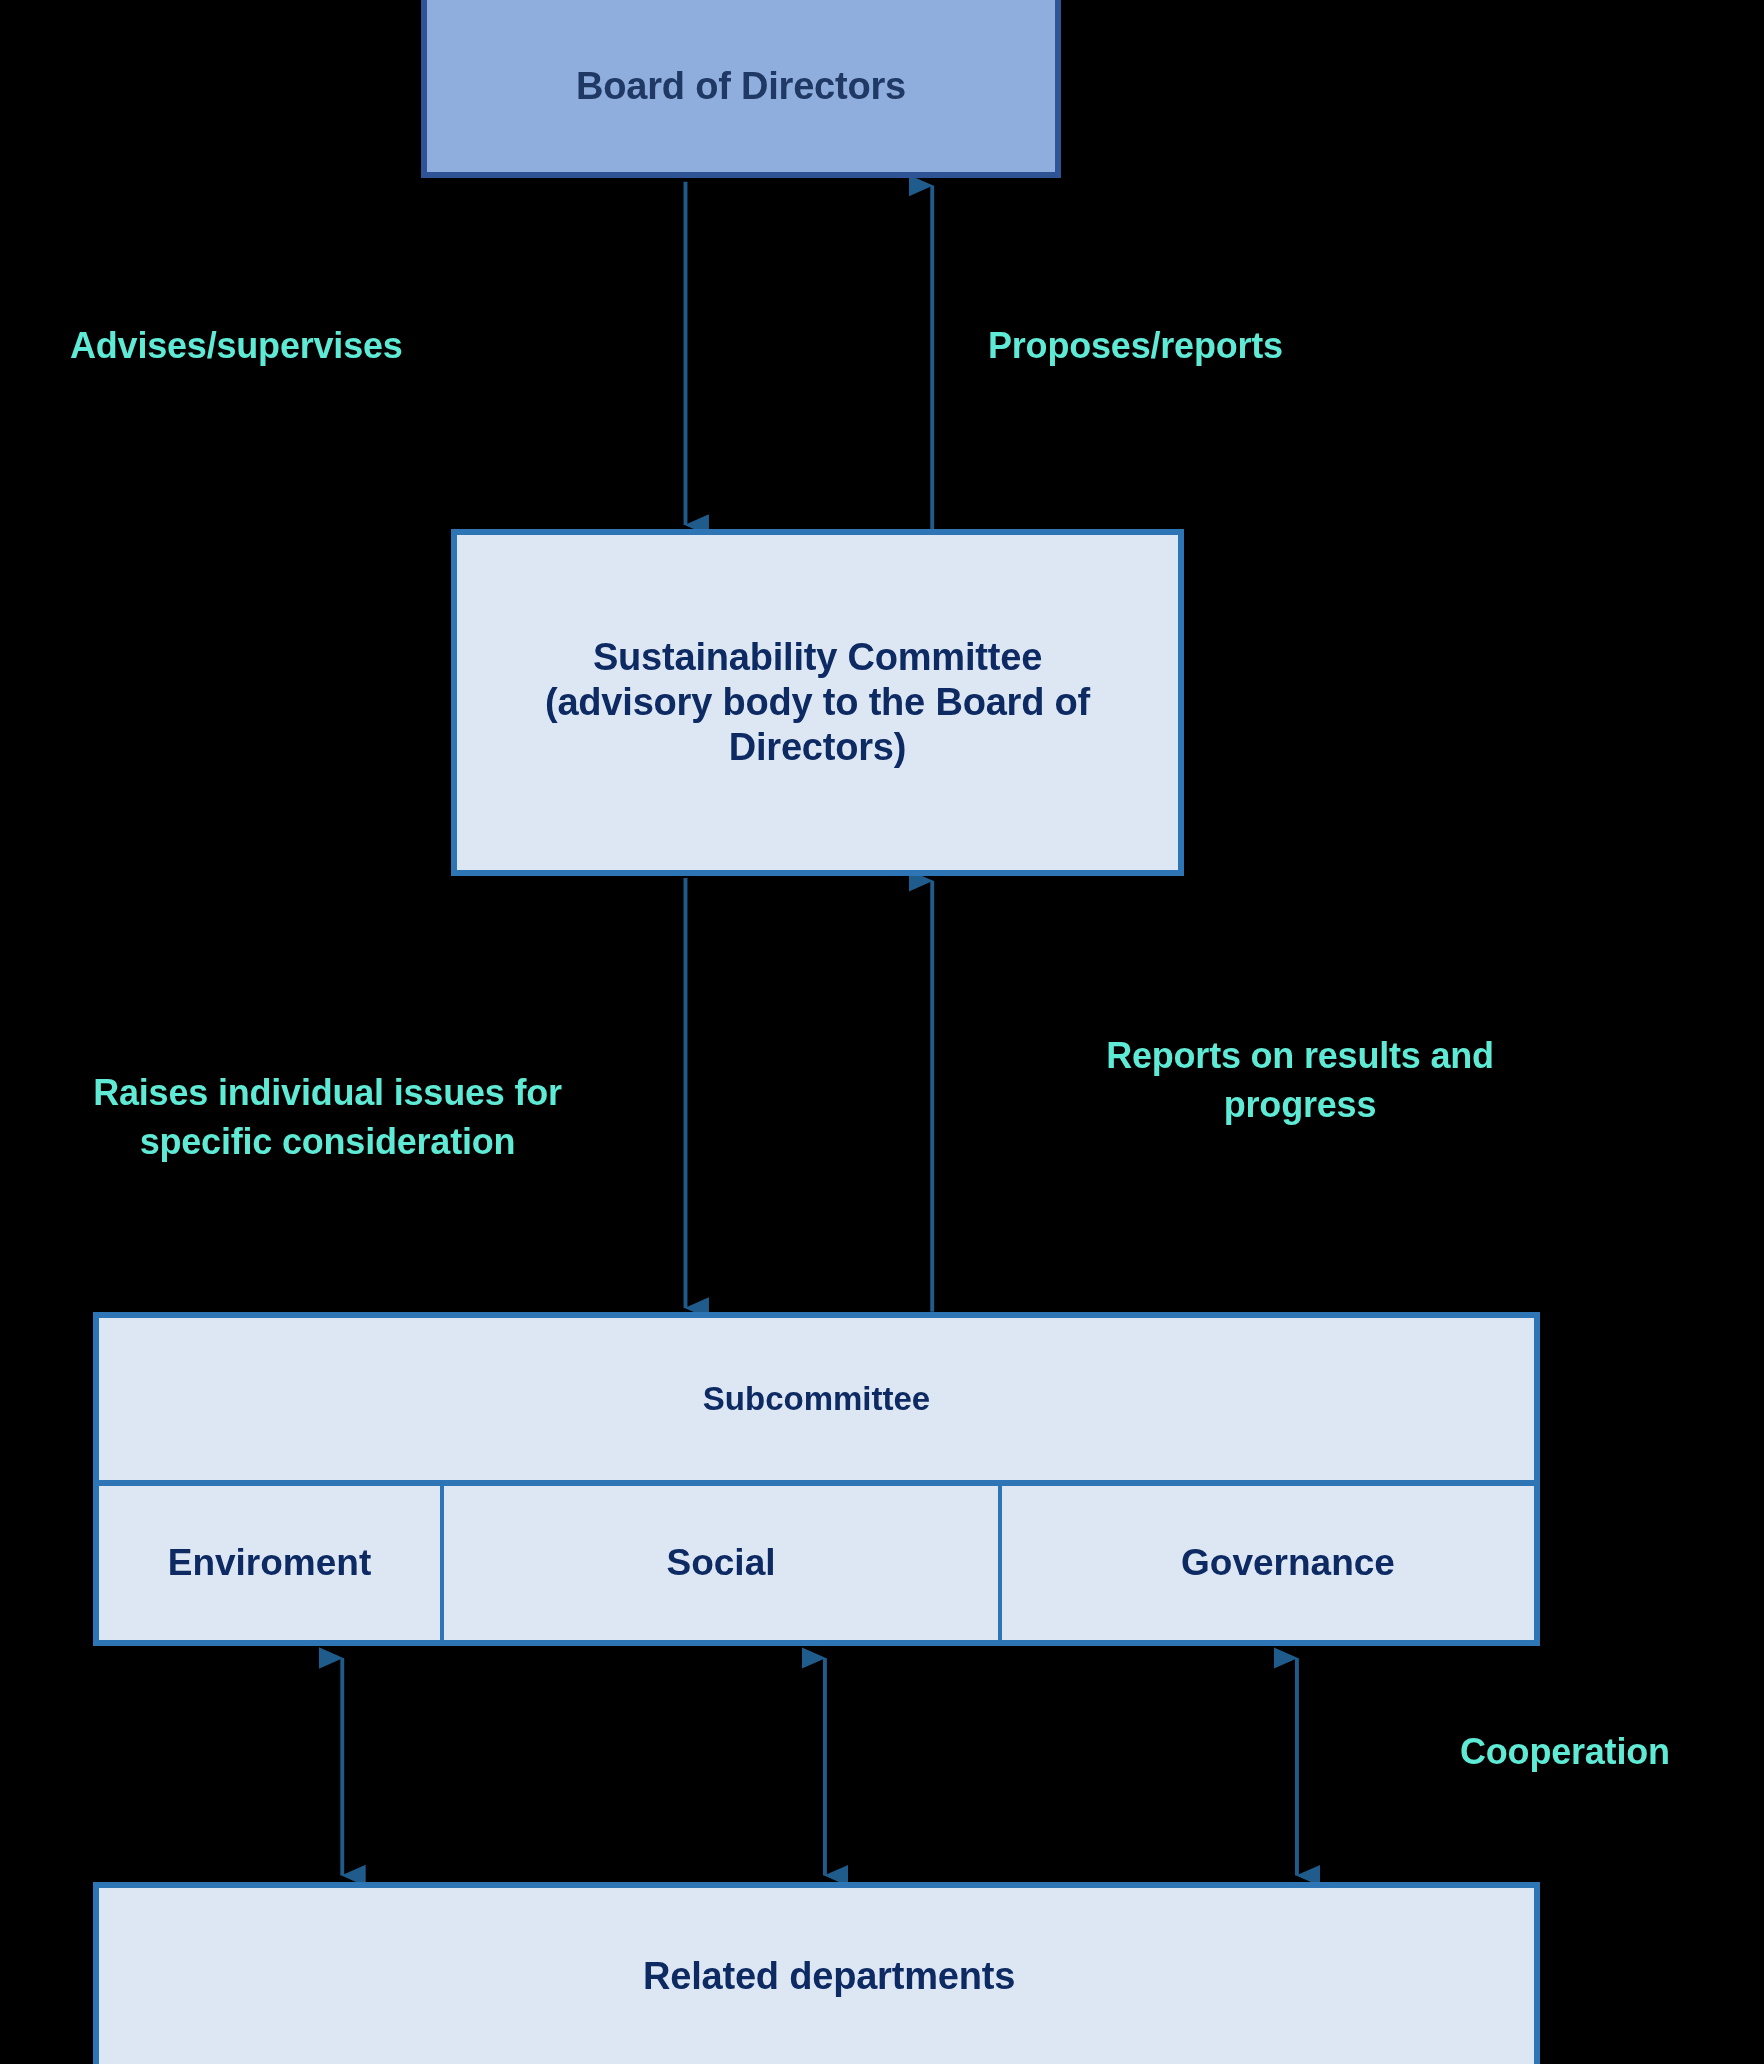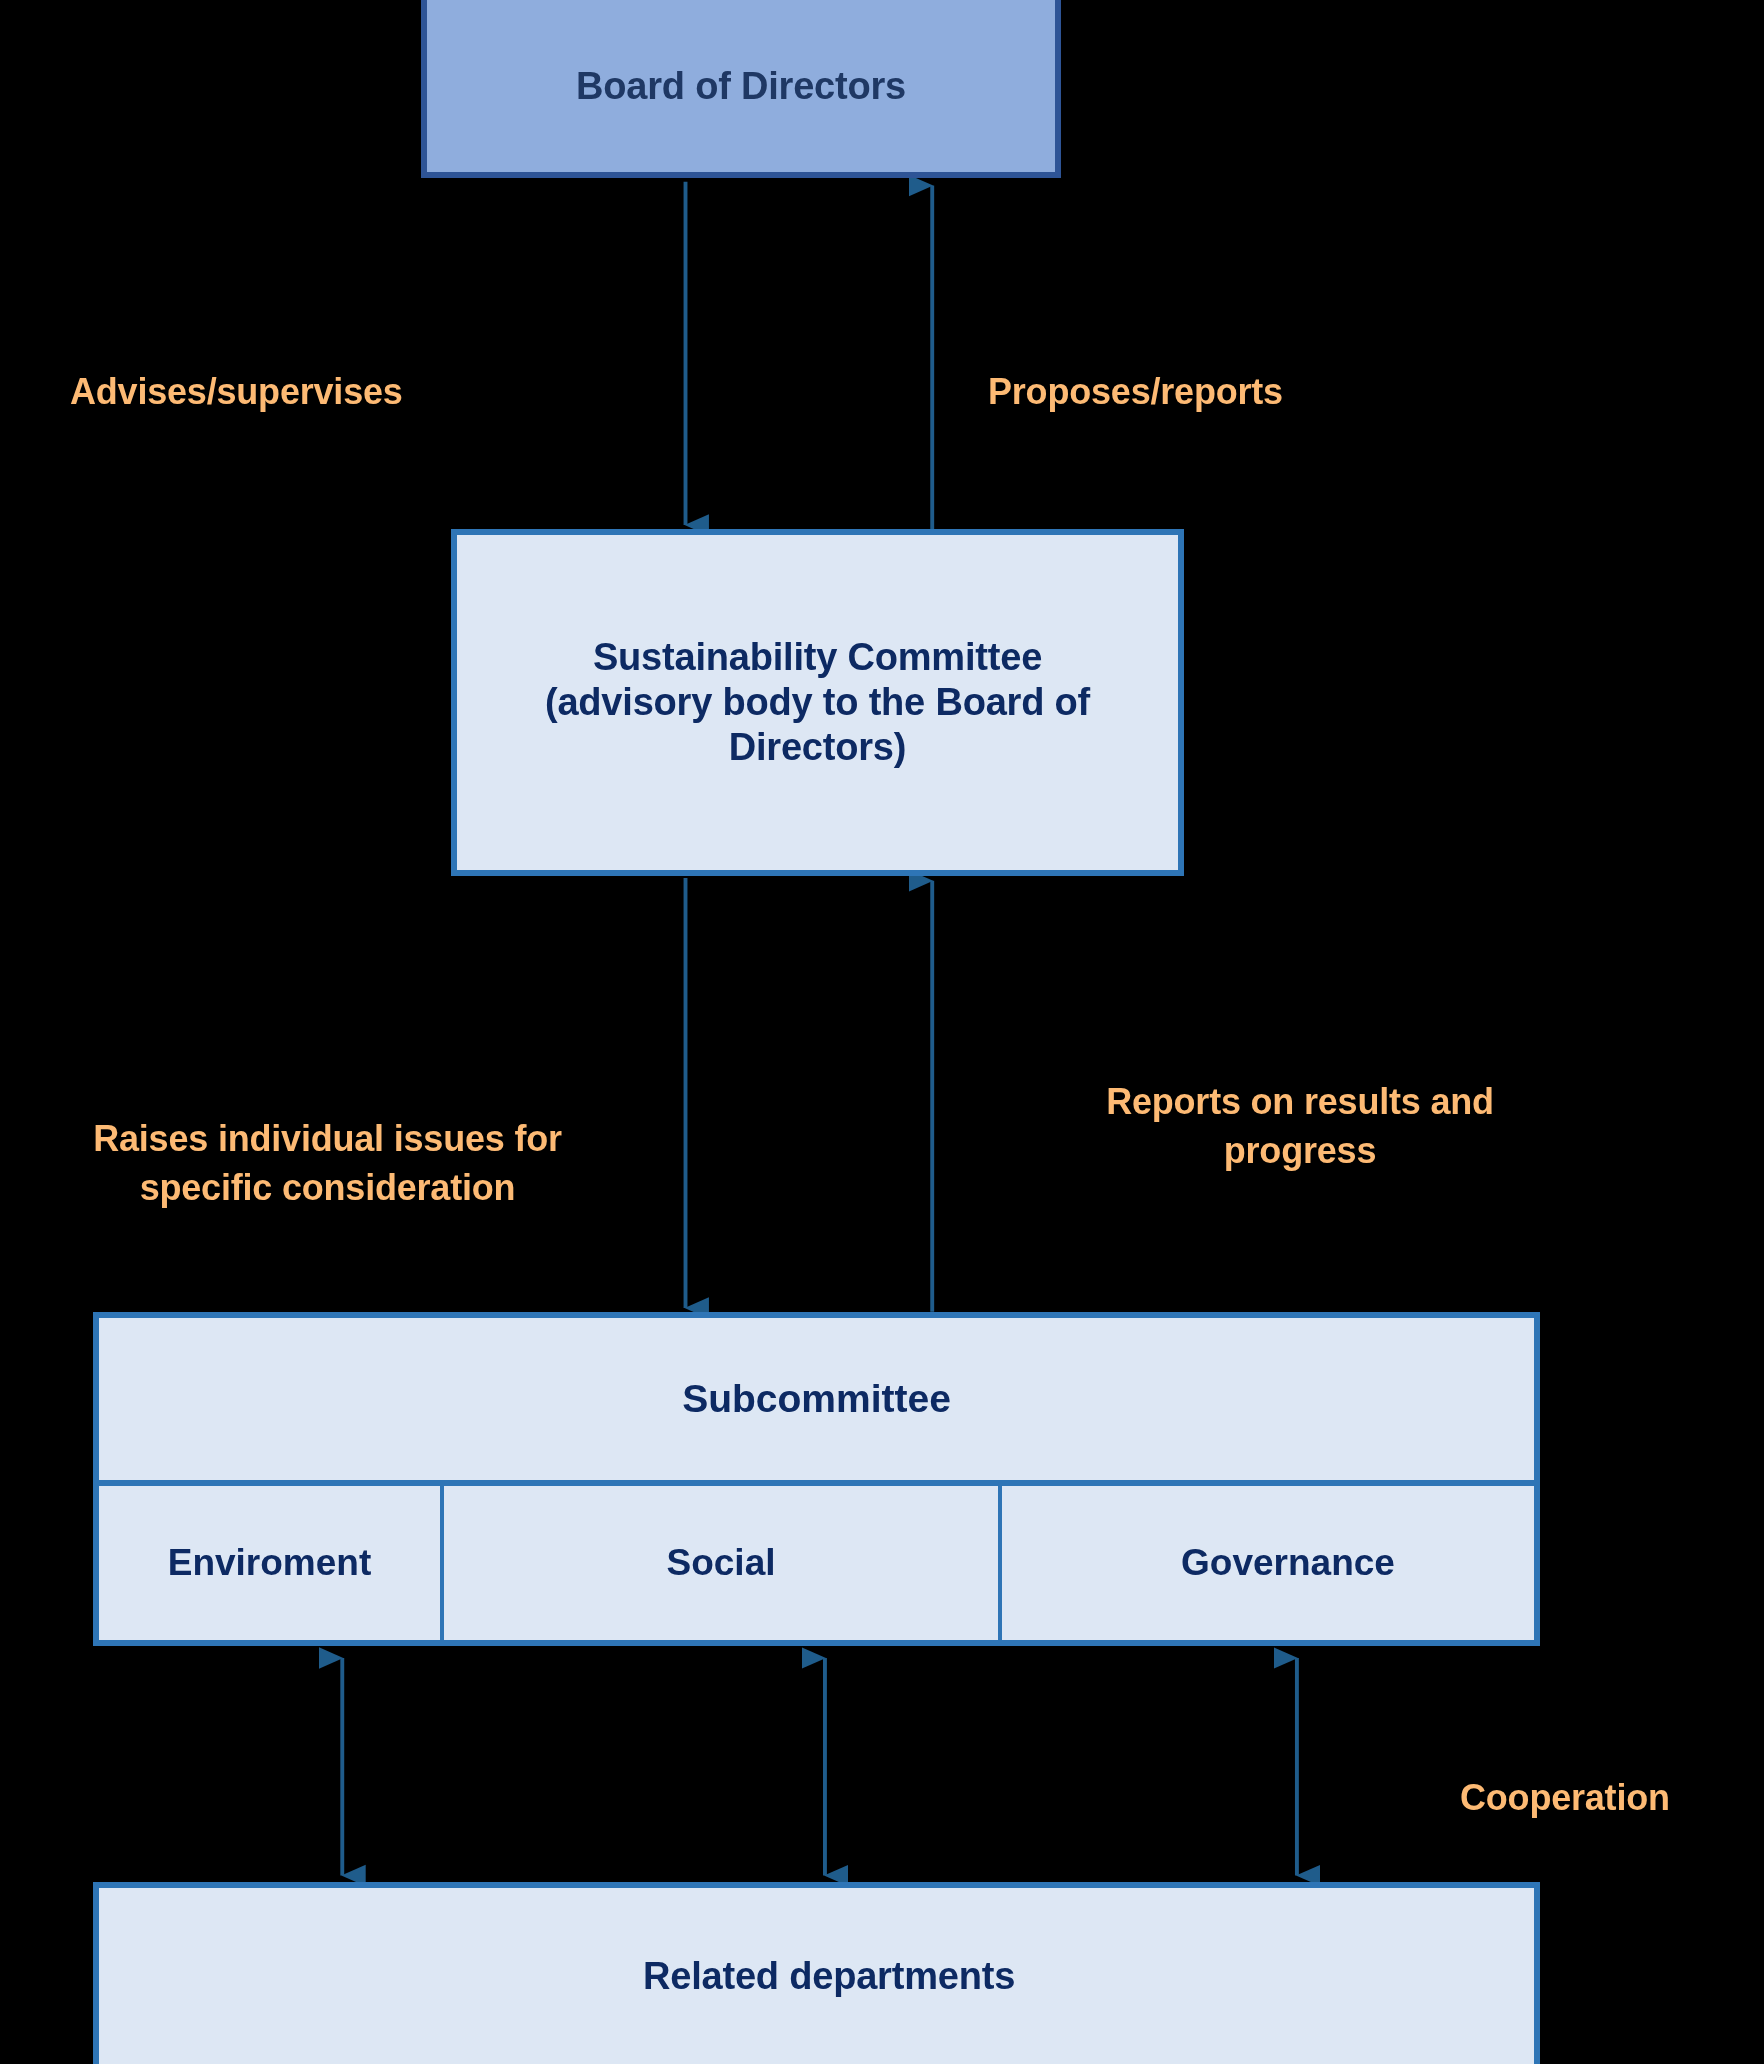--- a/index.html
+++ b/index.html
@@ -71,21 +71,21 @@
   }
   .subcommittee-header {
     height: 168px;
     box-sizing: border-box;
     border-bottom: 6.8px solid #2e75b6;
     display: flex;
     align-items: center;
     justify-content: center;
     color: #0d2a63;
     font-weight: bold;
-    font-size: 39px;
+    font-size: 33px;
   }
   .subcommittee-cells {
     flex: 1;
     display: flex;
     box-sizing: border-box;
   }
   .sub-cell {
     box-sizing: border-box;
     display: flex;
     align-items: center;
@@ -110,27 +110,26 @@
     font-size: 38px;
     justify-content: flex-start;
   }
   .node-related .label {
     margin-left: 544px;
   }
 
   
   .edge-label {
     position: absolute;
-    color: #fdba74;
+    color: #5eead4;
     font-weight: bold;
     font-size: 36px;
     line-height: 1.35;
     letter-spacing: -0.2px;
     white-space: pre-line;
-    margin-top: 46px;
   }
   .lbl-advises   { left: 70px;  top: 322px; }
   .lbl-proposes  { left: 988px; top: 322px; }
   .lbl-raises    { left: 35px;  top: 1069px; width: 585px; text-align: center; }
   .lbl-reports   { left: 1071px; top: 1032px; width: 458px; text-align: center; }
   .lbl-cooperation { left: 1460px; top: 1728px; }
 
   
   #edges {
     position: absolute;

